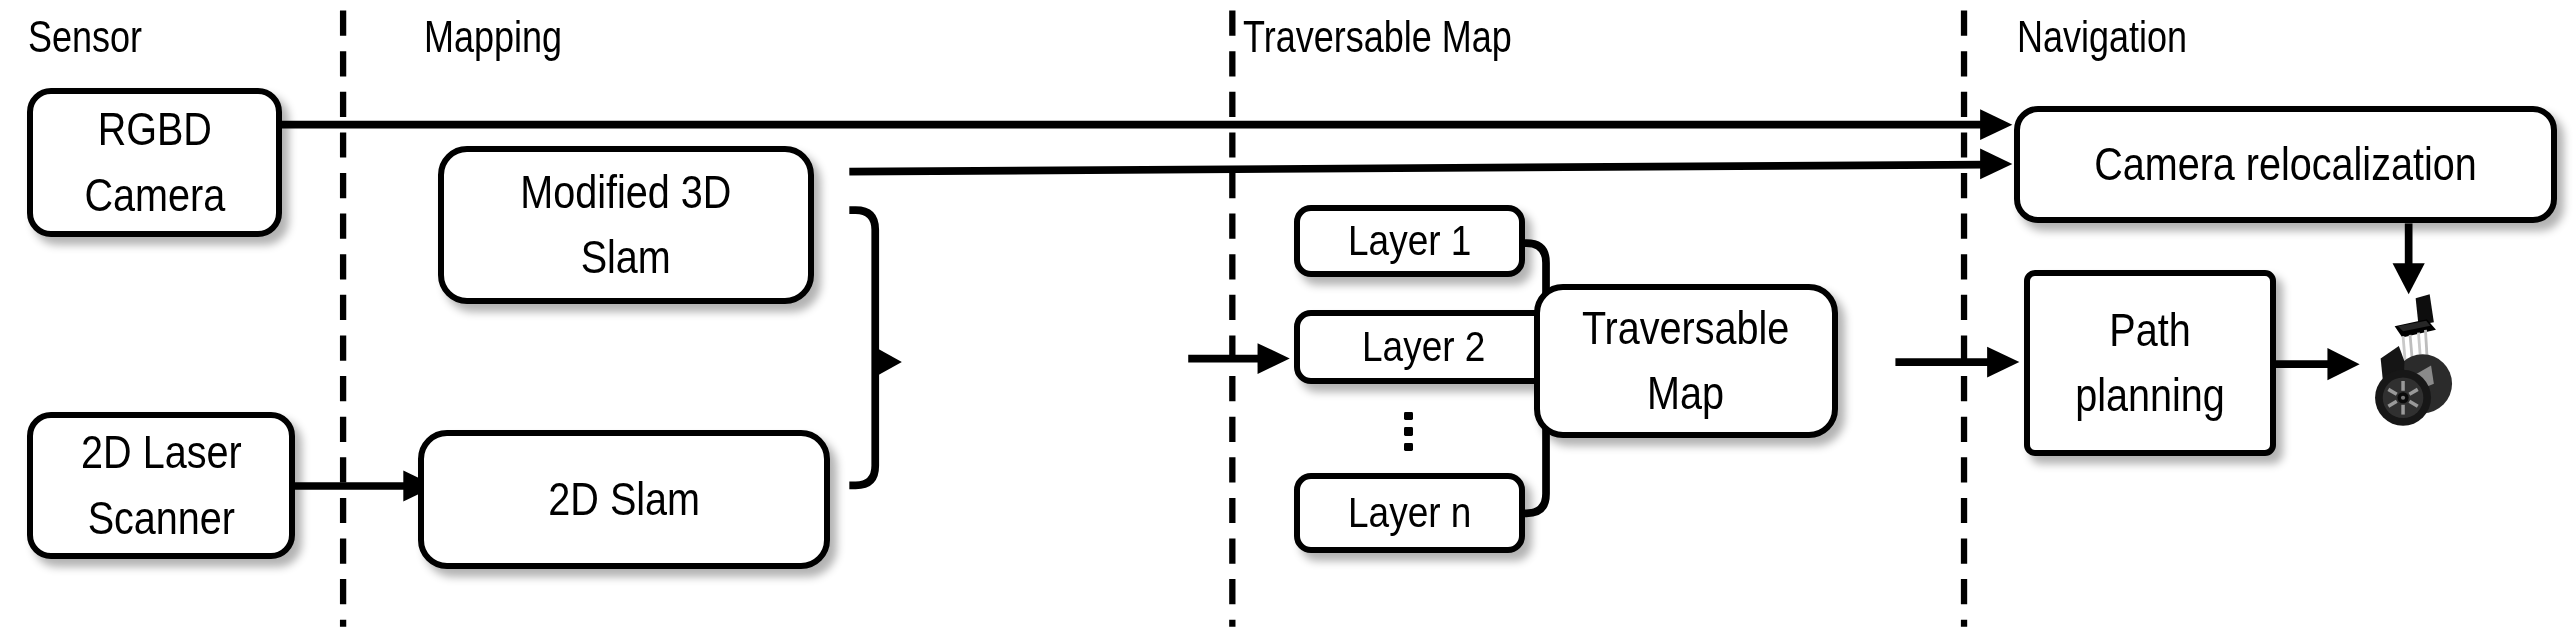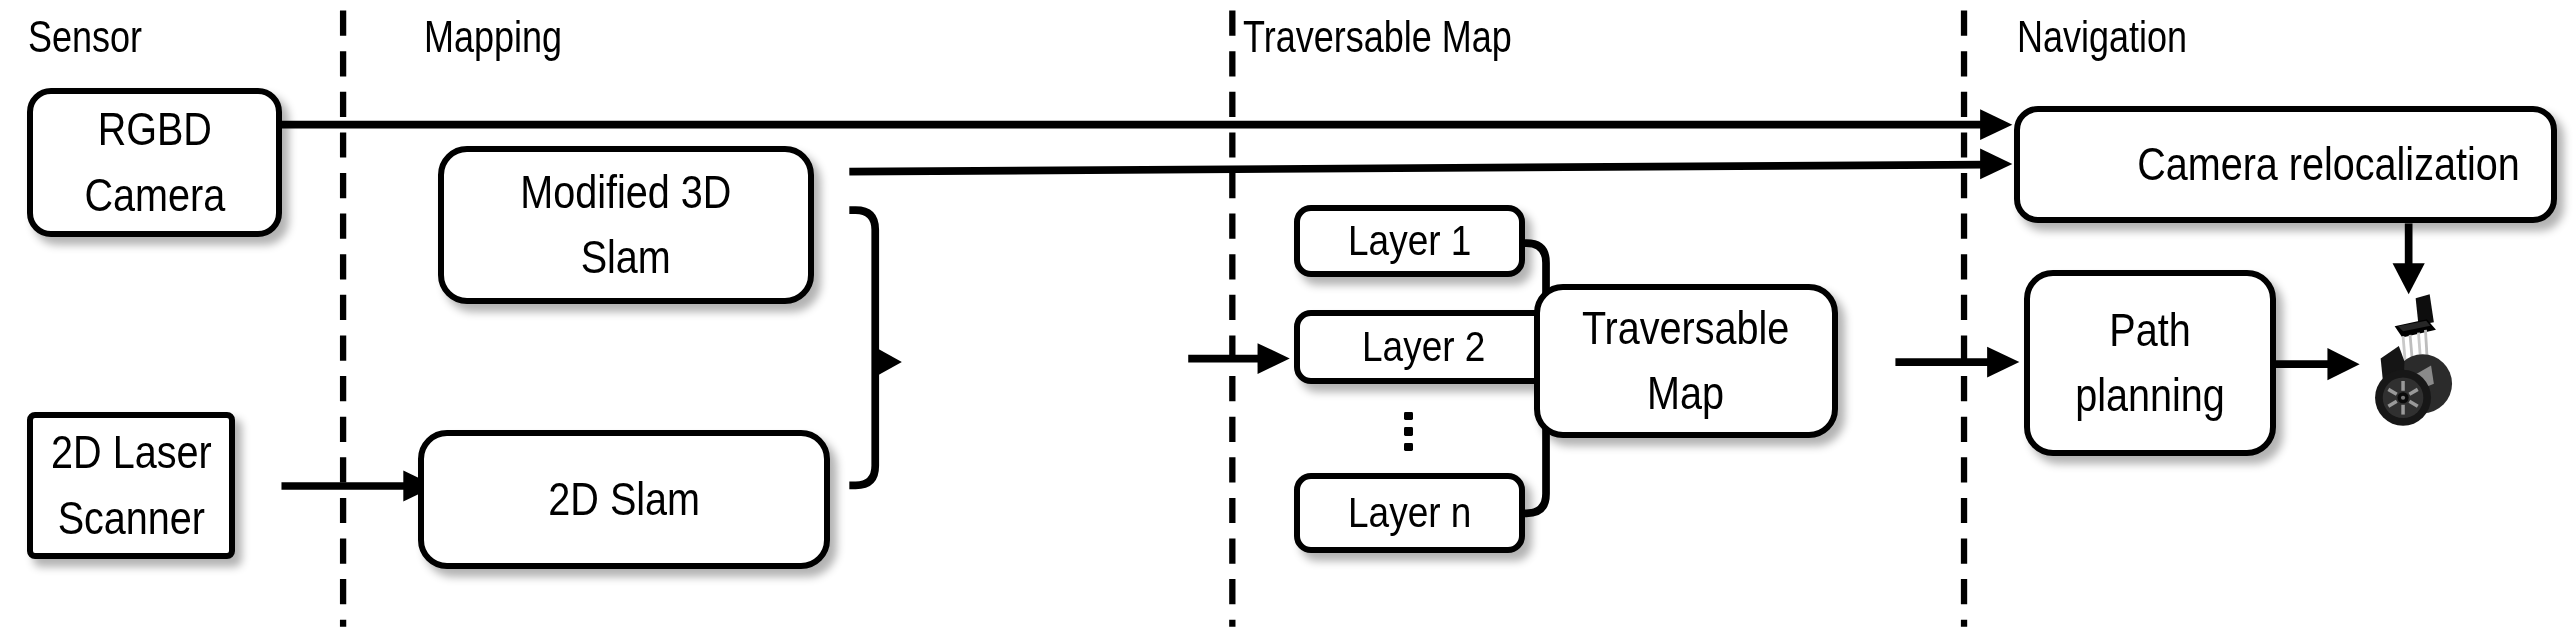--- a/index.html
+++ b/index.html
@@ -121,21 +121,21 @@
   <div class="sec-label" style="left:1243px; top:11.2px;">Traversable Map</div>
   <div class="sec-label" style="left:2017px; top:11.2px;">Navigation</div>
 
   <div class="box r-med" style="left:27px; top:88px; width:255px; height:149px;justify-content:center;">
     <div class="t">
       <div>RGBD</div>
       <div>Camera</div>
     </div>
   </div>
 
-  <div class="box r-med" style="left:27px; top:412px; width:208px; height:147px;border-radius:8px;">
+  <div class="box r-med" style="left:27px; top:412px; width:268px; height:147px;">
     <div class="t">
       <div>2D Laser</div>
       <div>Scanner</div>
     </div>
   </div>
 
   <div class="box r-big" style="left:438px; top:146px; width:376px; height:158px;">
     <div class="t">
       <div>Modified 3D</div>
       <div>Slam</div>
@@ -165,25 +165,25 @@
     <div class="t t-sm">Layer n</div>
   </div>
 
   <div class="box r-big" style="left:1534px; top:284px; width:304px; height:154px;">
     <div class="t">
       <div>Traversable</div>
       <div>Map</div>
     </div>
   </div>
 
-  <div class="box r-med" style="left:2014px; top:106px; width:543px; height:117px;justify-content:flex-end;">
+  <div class="box r-med" style="left:2014px; top:106px; width:543px; height:117px;">
     <div class="t">Camera relocalization</div>
   </div>
 
-  <div class="box r-big" style="left:2024px; top:270px; width:252px; height:186px;">
+  <div class="box r-big" style="left:2024px; top:270px; width:252px; height:186px;border-radius:11px;">
     <div class="t">
       <div>Path</div>
       <div>planning</div>
     </div>
   </div>
 
 </div>
 
 
 </body></html>

